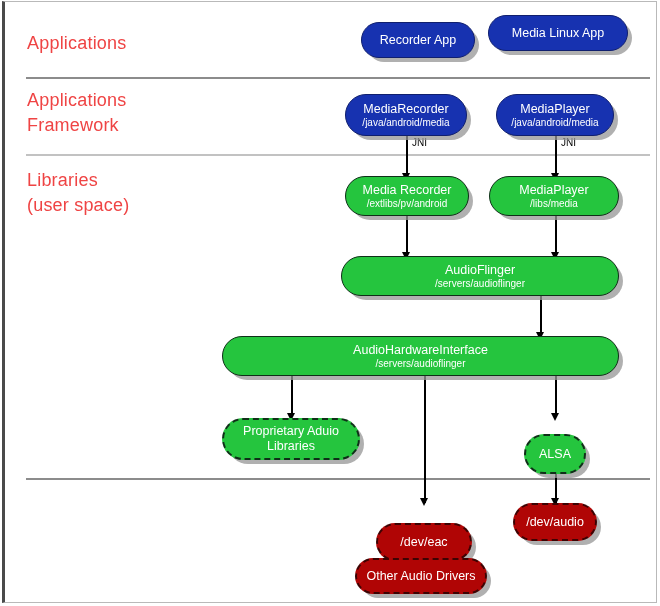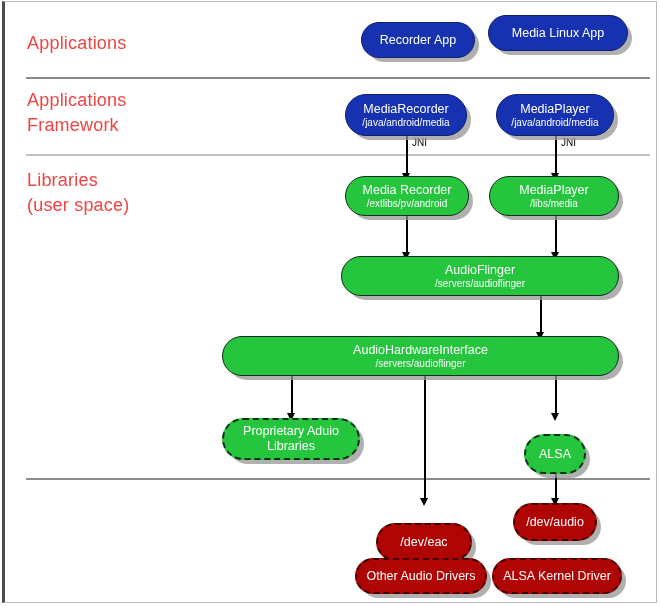--- a/index.html
+++ b/index.html
@@ -195,17 +195,14 @@
   </div>
 
   <div class="node red dashed" style="left:513px; top:503px; width:84px; height:38px;">
     <span class="title">/dev/audio</span>
   </div>
 
   <div class="node red dashed" style="left:355px; top:558px; width:132px; height:36px;">
     <span class="title">Other Audio Drivers</span>
   </div>
 
-  <div class="node red dashed" style="left:492px; top:558px; width:130px; height:36px;">
-    <span class="title">ALSA Kernel Driver</span>
-  </div>
 
 </div>
 
 </body></html>

